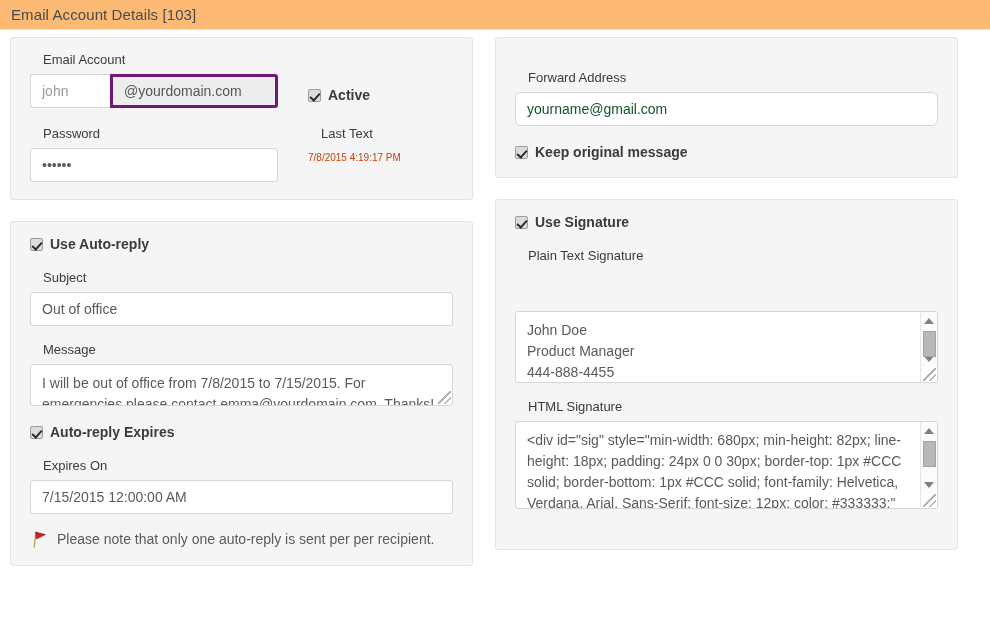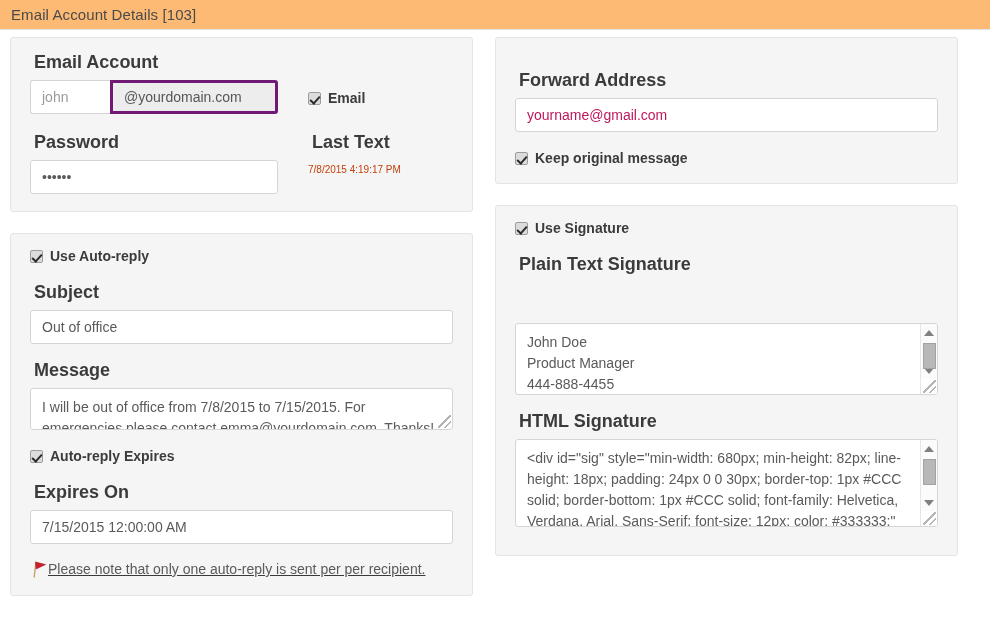--- a/index.html
+++ b/index.html
@@ -41,25 +41,25 @@
   .panel {
     background: #f5f5f5;
     border: 1px solid #e4e4e4;
     border-radius: 3px;
     padding: 14px 19px 17px 19px;
     margin-bottom: 21px;
   }
 
   
   .lbl {
-    font-weight: bold;
-    font-size: 18px;
+    font-weight: normal;
+    font-size: 13px;
     color: #3b3b3b;
     display: block;
-    margin: 0 0 7px 4px;
+    margin: 0 0 7px 13px;
   }
   .static-val {
     font-size: 10px;
     color: #c2410c;
   }
 
   
   .cbrow {
     display: flex;
     align-items: center;
@@ -95,21 +95,21 @@
     background: #ffffff;
     border: 1px solid #d5d5d5;
     border-radius: 3px;
     padding: 0 11px;
     font-family: "Liberation Sans", sans-serif;
     font-size: 14px;
     color: #5a5a5a;
     display: flex;
     align-items: center;
   }
-  .field.ph { color: #be185d; }
+  .field.ph { color: #14532d; border-radius: 6px; }
 
   .input-group {
     display: flex;
     width: 248px;
   }
   .input-group .ig-input {
     width: 80px;
     height: 34px;
     border: 1px solid #d5d5d5;
     border-right: none;
@@ -197,22 +197,22 @@
     height: 26px;
     background: #b8b8b8;
     border: 1px solid #a2a2a2;
   }
   .sb-spacer { flex: 0 0 15px; width: 17px; background: #fff; }
 
   
   .note {
     display: flex;
     align-items: center;
+    gap: 9px;
     margin-top: 16px;
-    text-decoration: underline;
   }
   .note-text { font-size: 14px; color: #5a5a5a; }
   .flag-icon { flex: 0 0 18px; width: 18px; height: 18px; display: block; }
 
   .row-split { display: flex; gap: 30px; }
   .mt16 { margin-top: 16px; }
   .mt18 { margin-top: 18px; }
   .mb0 { margin-bottom: 0; }
 </style>
 </head>
@@ -230,21 +230,21 @@
       <div class="row-split">
         <div>
           <span class="lbl">Email Account</span>
           <div class="input-group">
             <div class="ig-input">john</div>
             <div class="ig-addon">@yourdomain.com</div>
           </div>
         </div>
         <div class="cbrow" style="margin-top:30px;">
           <span class="checkbox"></span>
-          <span class="cb-label">Email</span>
+          <span class="cb-label">Active</span>
         </div>
       </div>
 
       <div class="row-split mt18">
         <div>
           <span class="lbl">Password</span>
           <div class="field" style="width:248px;">••••••</div>
         </div>
         <div>
           <span class="lbl">Last Text</span>

